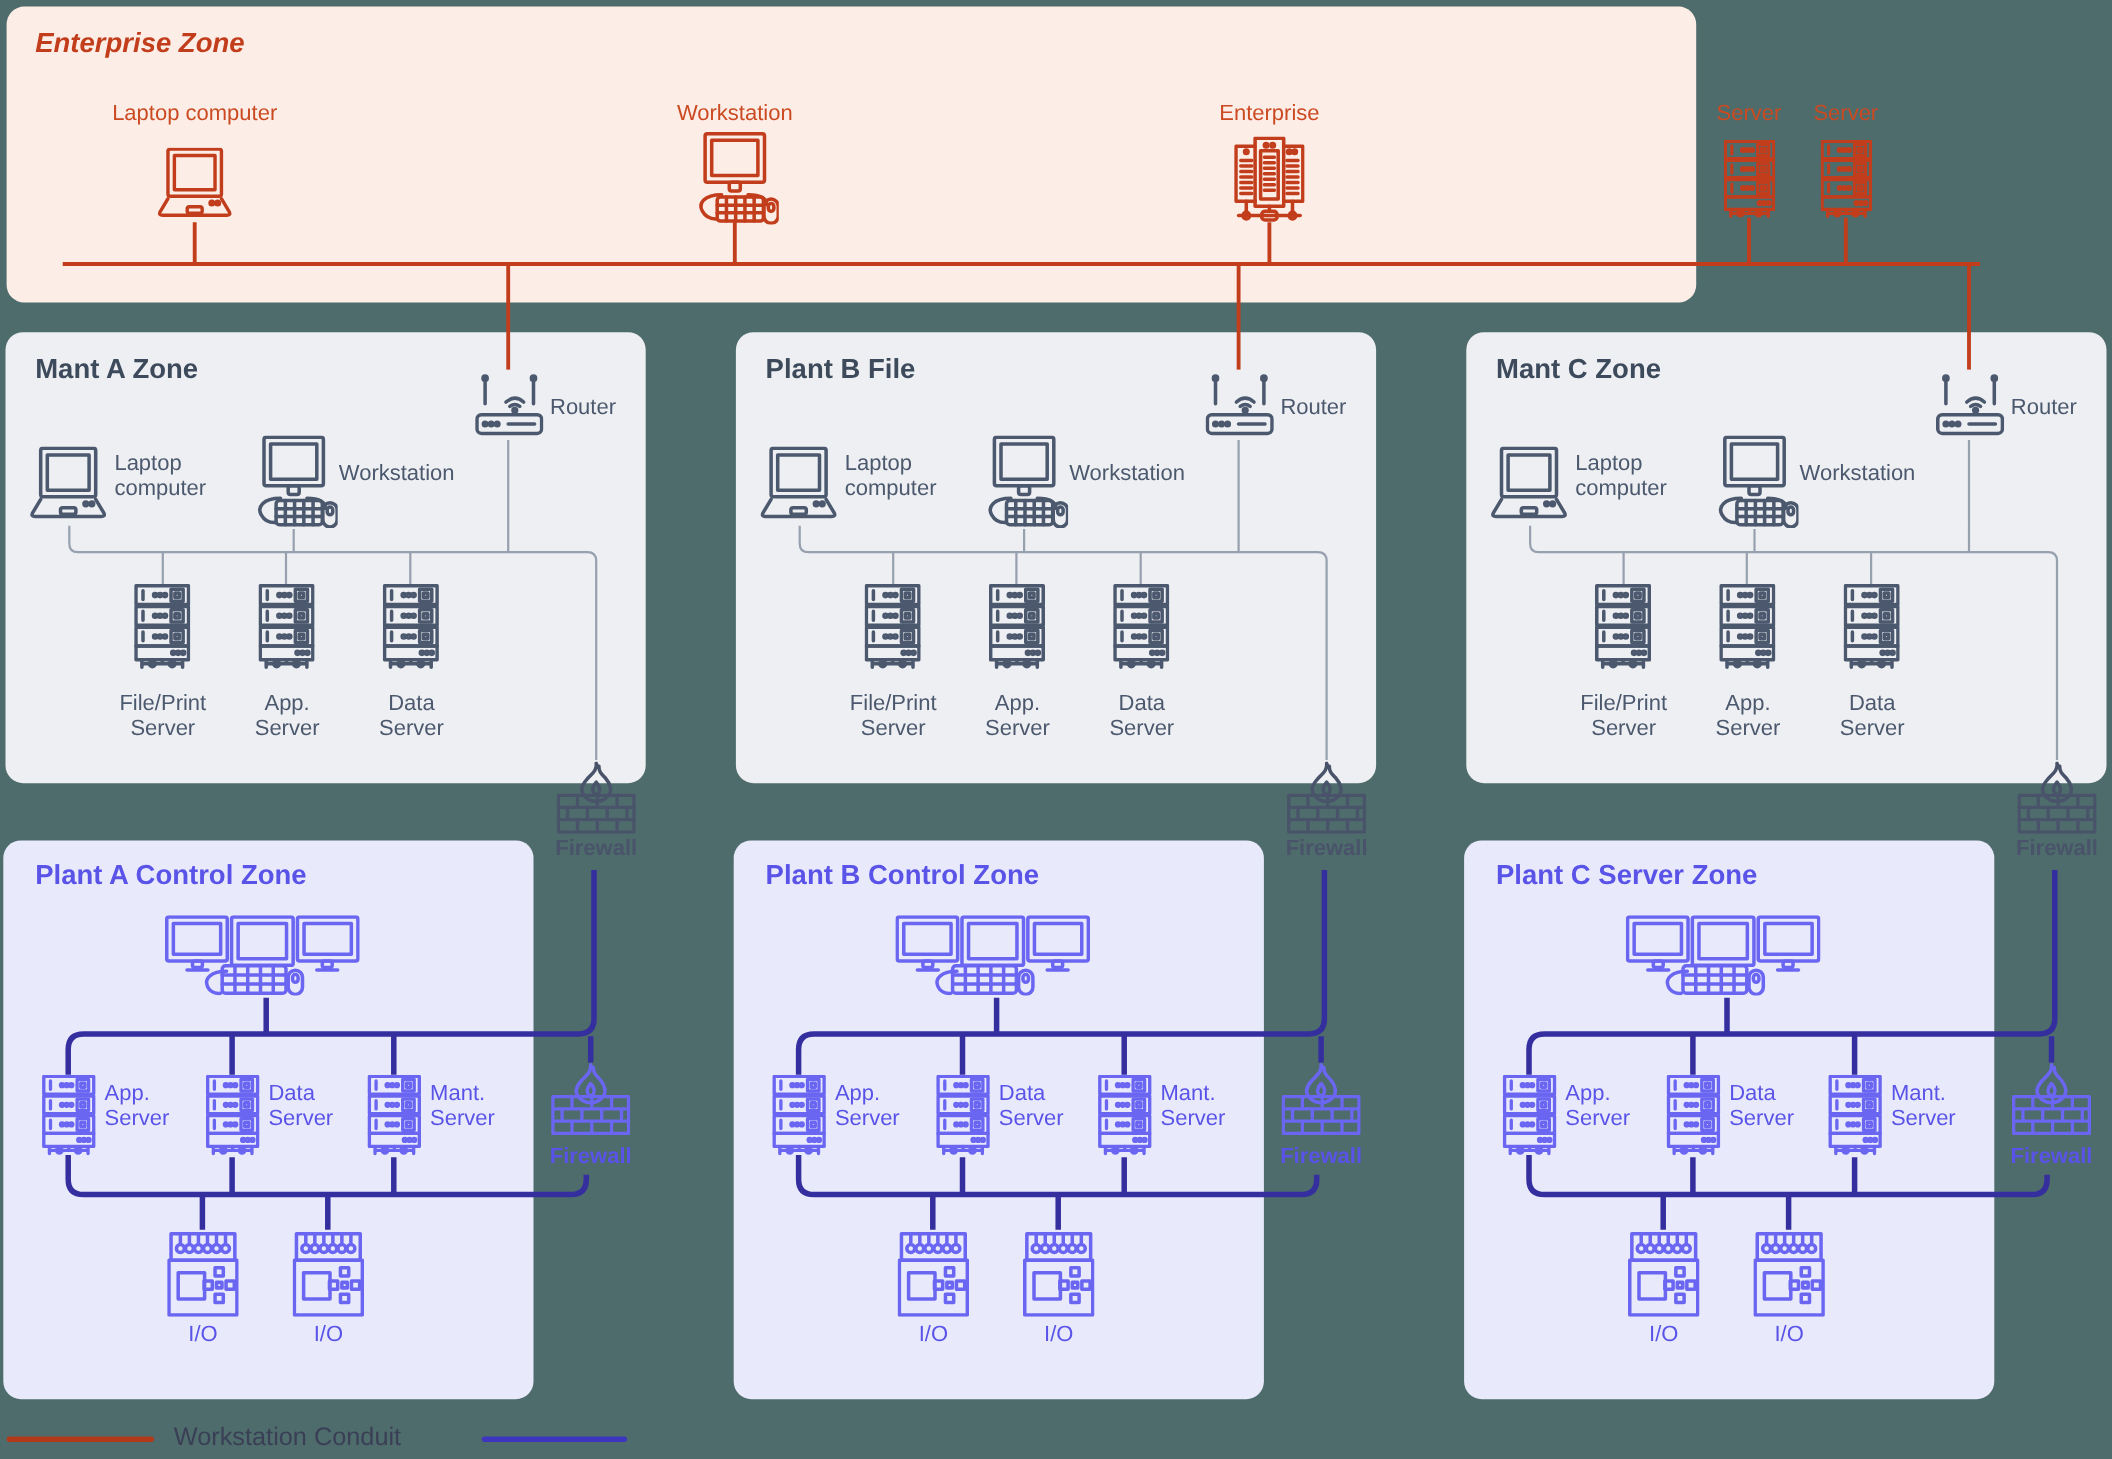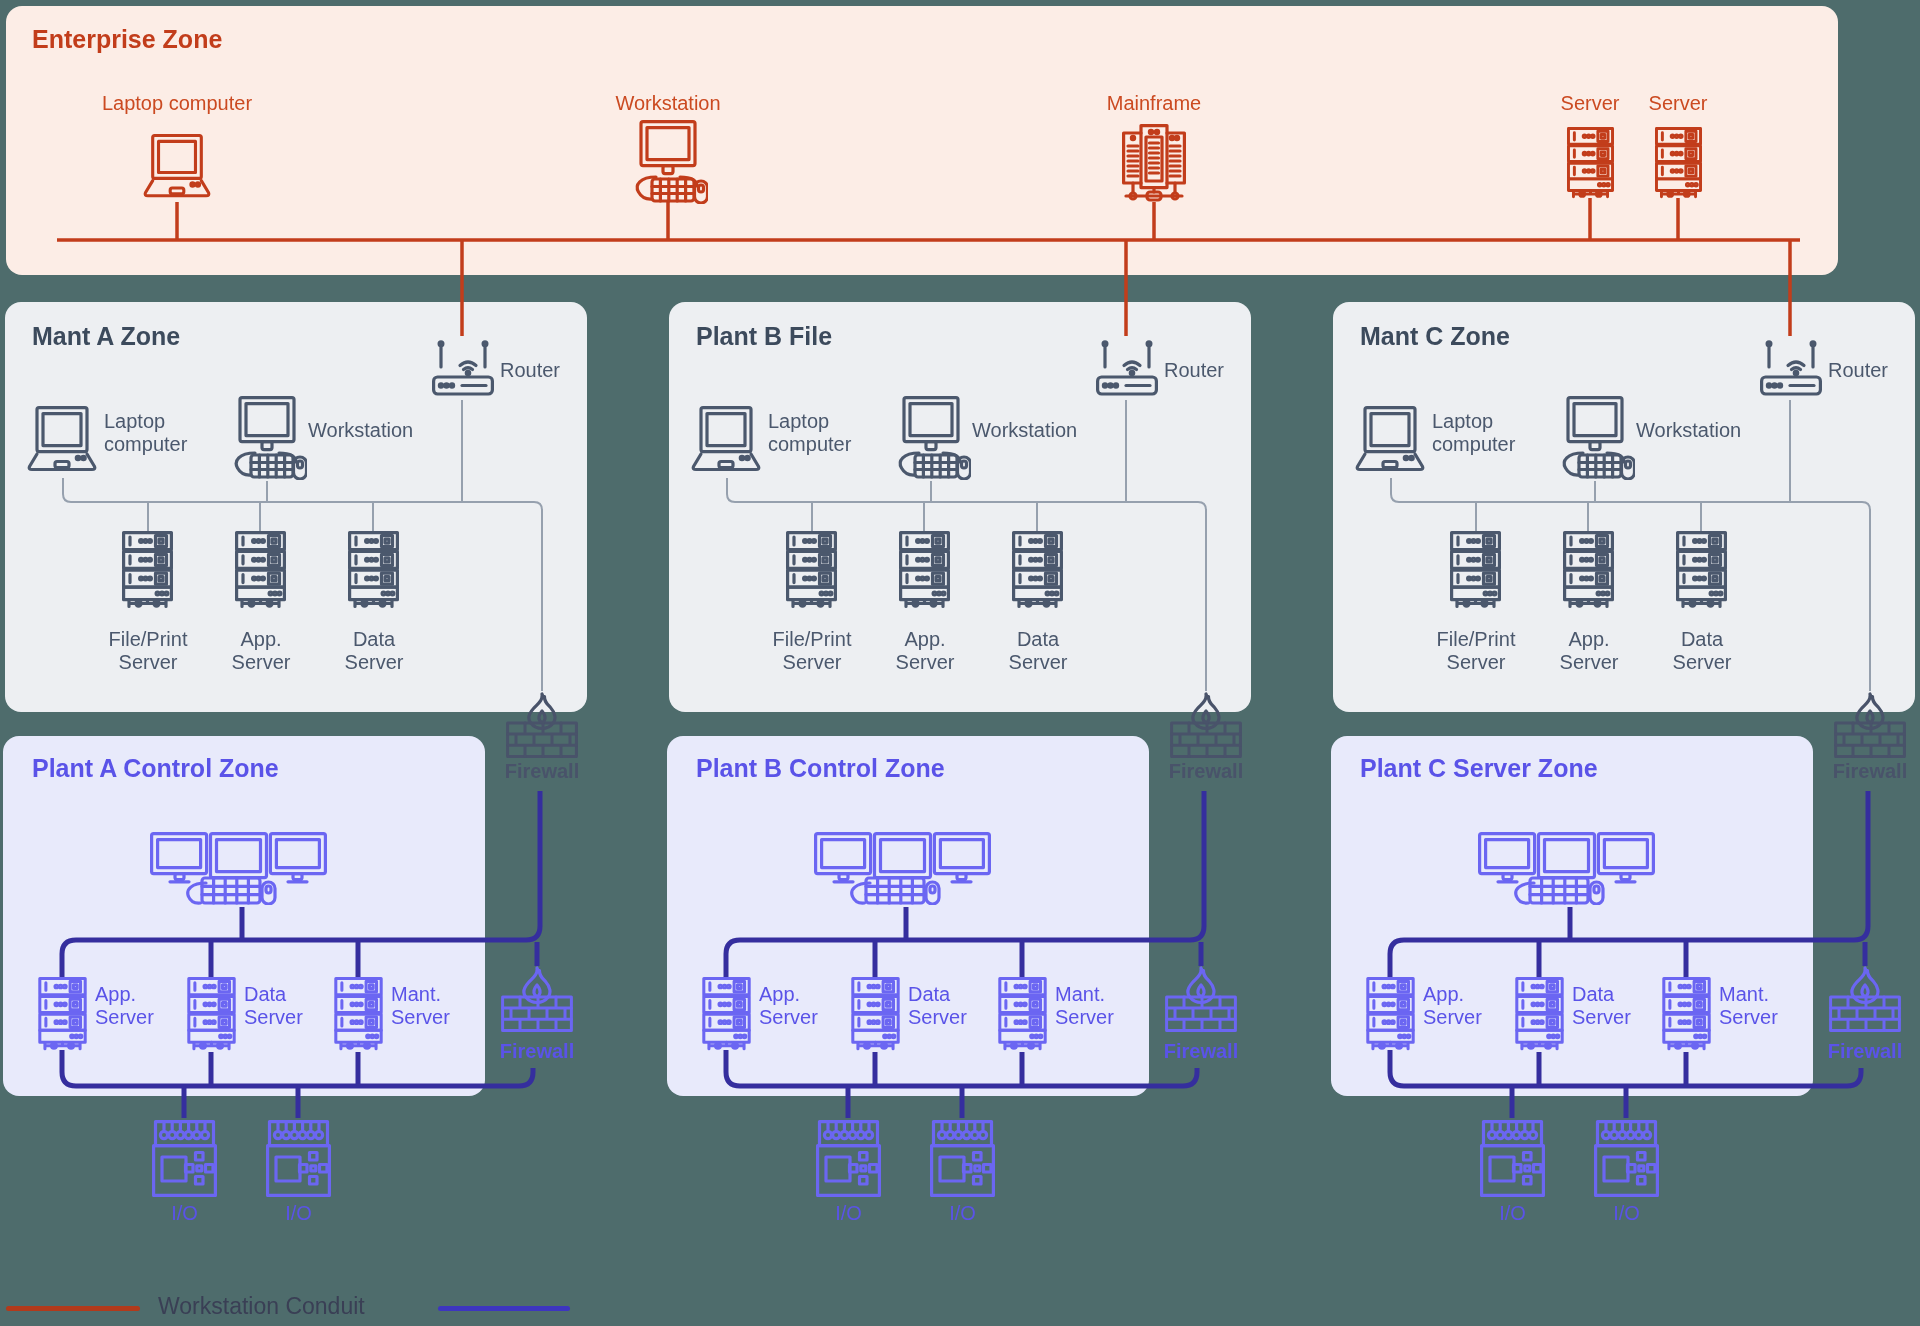--- a/index.html
+++ b/index.html
@@ -15,23 +15,23 @@
     --fw-slate:#49536a;
     --indigo-icon:#6b66f2;
     --indigo-text:#5a53e8;
     --indigo-bus:#352e9e;
     --legend-text:#3a3f55;
   }
   html,body{margin:0;padding:0;}
   body{background:var(--teal);font-family:"Liberation Sans","DejaVu Sans",sans-serif;}
   #canvas{position:relative;width:1920px;height:1326px;background:var(--teal);overflow:hidden;}
   .panel{position:absolute;border-radius:16px;}
-  .panel.enterprise{left:6px;top:6px;width:1832px;height:269px;background:var(--peach);}
+  .panel.enterprise{left:6px;top:6px;width:1536px;height:269px;background:var(--peach);font-style:italic;}
   .panel.plant{top:302px;width:582px;height:410px;background:var(--gray-panel);}
-  .panel.control{top:736px;width:482px;height:360px;background:var(--lav-panel);text-align:right;}
+  .panel.control{top:764px;width:482px;height:508px;background:var(--lav-panel);text-align:right;}
   .zone-title{position:absolute;font-size:25px;font-weight:bold;white-space:nowrap;}
   .enterprise .zone-title{left:26px;top:19px;color:var(--red);}
   .plant .zone-title{left:27px;top:20px;color:var(--slate-title);}
   .control .zone-title{left:29px;top:18px;color:var(--indigo-text);}
   .lbl{position:absolute;font-size:20px;line-height:23px;}
   .lbl.red{color:var(--red-text);}
   .lbl.slate{color:var(--slate);}
   .lbl.indigo{color:var(--indigo-text);}
   .lbl.center{text-align:center;}
   .lbl.nowrap{white-space:nowrap;}
@@ -219,21 +219,21 @@
         <svg class="glyph">
           <use href="#sym-laptop"></use>
         </svg>
       </div>
       <div class="lbl red center nowrap" style="left: 518px; top: 92px; width: 300px;">Workstation</div>
       <div class="icon red" style="left: 628px; top: 120px; width: 80px; height: 84px;">
         <svg class="glyph">
           <use href="#sym-workstation"></use>
         </svg>
       </div>
-      <div class="lbl red center nowrap" style="left: 1004px; top: 92px; width: 300px;">Mainframe</div>
+      <div class="lbl red center nowrap" style="left: 1004px; top: 92px; width: 300px;">Enterprise</div>
       <div class="icon red" style="left: 1122px; top: 124px; width: 64px; height: 80px;">
         <svg class="glyph">
           <use href="#sym-mainframe"></use>
         </svg>
       </div>
       <div class="lbl red center nowrap" style="left: 1440px; top: 92px; width: 300px;">Server</div>
       <div class="icon red" style="left: 1566.5px; top: 127px; width: 47px; height: 73px;">
         <svg class="glyph">
           <use href="#sym-server"></use>
         </svg>

